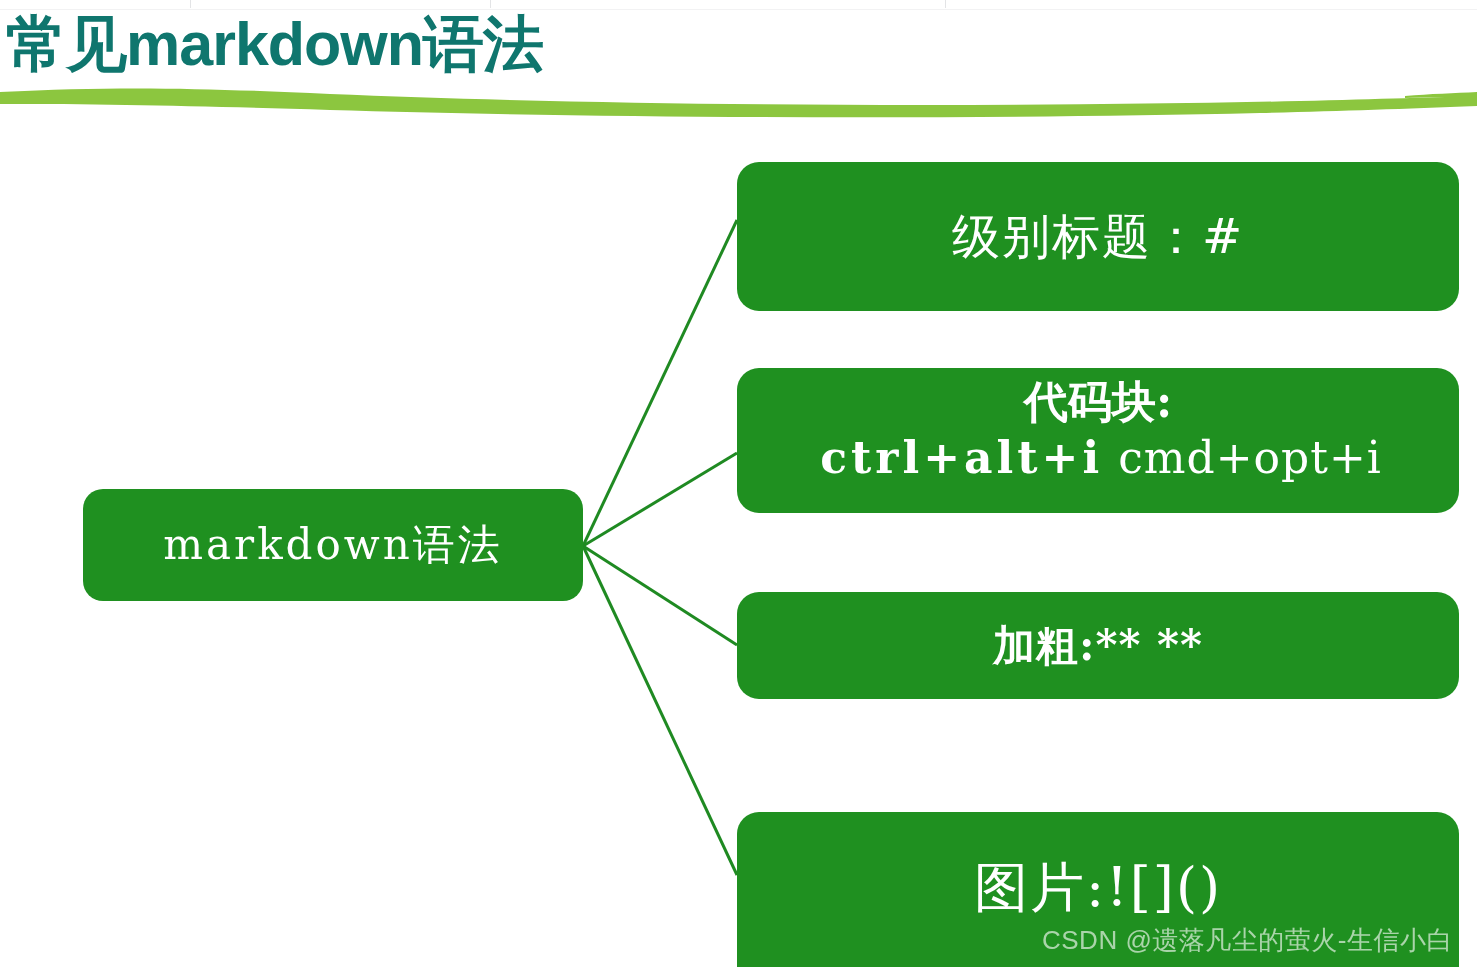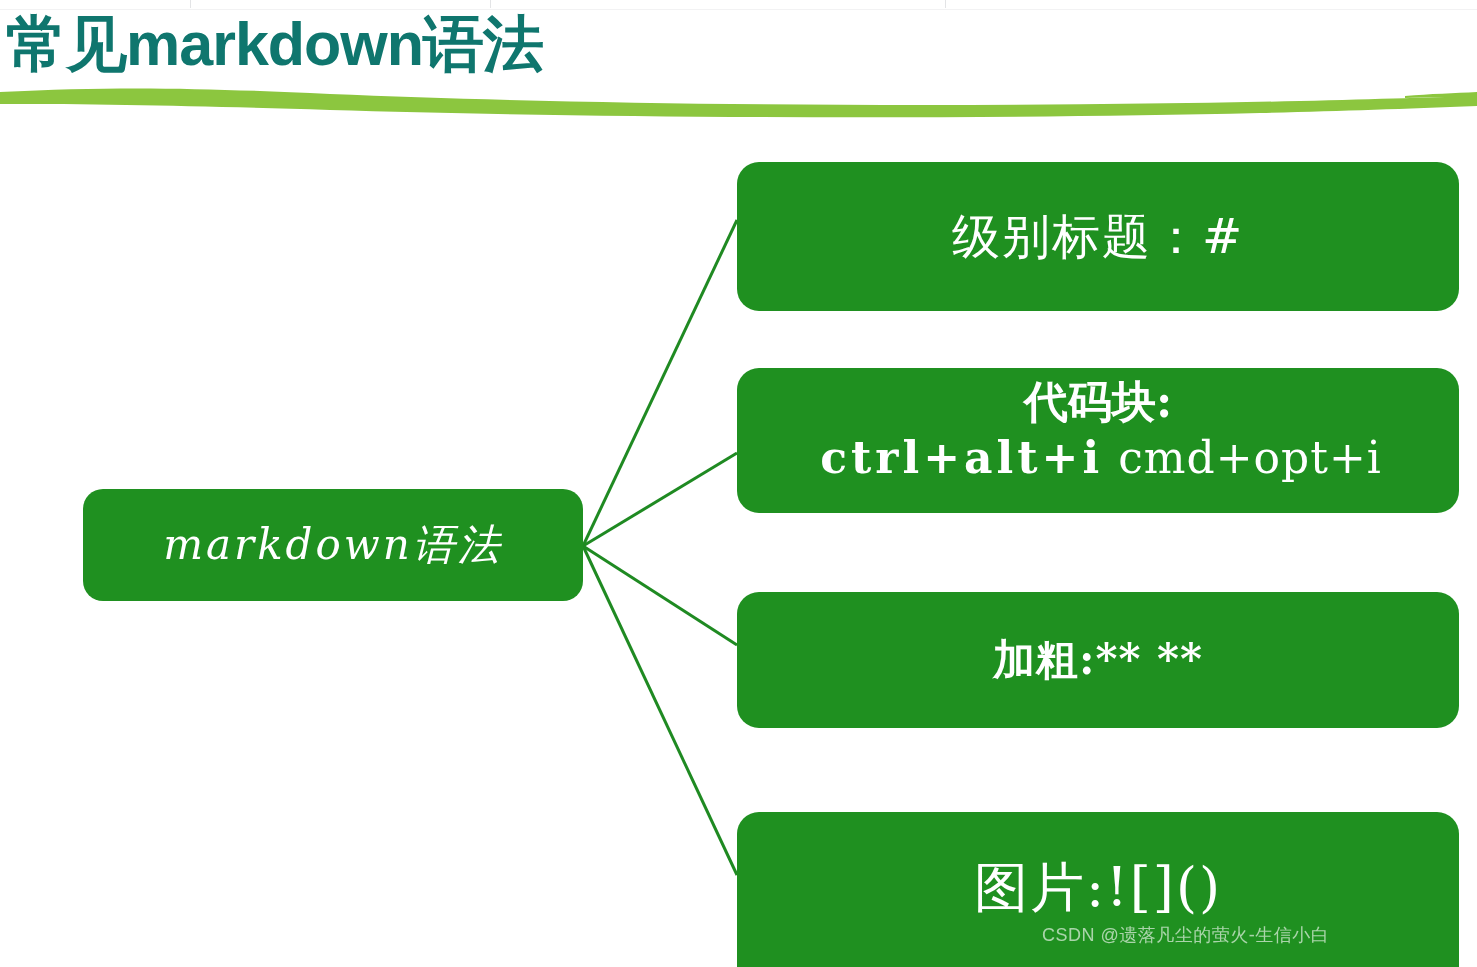--- a/index.html
+++ b/index.html
@@ -83,21 +83,20 @@
     top: 489px;
     width: 500px;
     height: 112px;
     border-radius: 20px;
   }
   .node-root .node-text {
     font-family: "DejaVu Serif", serif;
     font-size: 42px;
     letter-spacing: 3px;
     line-height: 1.1;
-    font-style: italic;
   }
 
   .node-b1 {
     left: 737px;
     top: 146px;
     width: 722px;
     height: 149px;
     margin-top: 16px;
   }
   .node-b1 .node-text {
@@ -129,21 +128,21 @@
   }
   .node-b2 .line-2 .mono-part {
     font-weight: bold;
     letter-spacing: 4px;
   }
 
   .node-b3 {
     left: 737px;
     top: 592px;
     width: 722px;
-    height: 136px;
+    height: 107px;
   }
   .node-b3 .node-text {
     font-family: "DejaVu Serif", serif;
     font-size: 42px;
     font-weight: bold;
     letter-spacing: 1px;
   }
 
   .node-b4 {
     left: 737px;
@@ -158,21 +157,21 @@
     font-size: 54px;
     letter-spacing: 2px;
   }
 
   
   .watermark {
     position: absolute;
     left: 1042px;
     top: 923px;
     font-family: "Liberation Sans", sans-serif;
-    font-size: 18px;
+    font-size: 26px;
     color: #ffffff;
     opacity: 0.62;
     white-space: nowrap;
     letter-spacing: 0.5px;
   }
 </style>
 </head>
 <body>
 
 <div id="slide">

